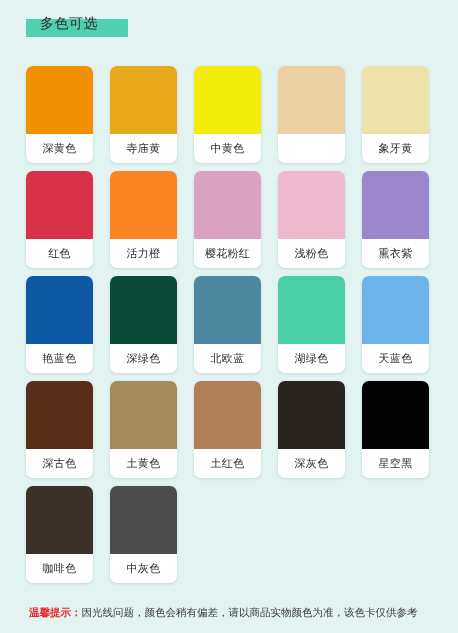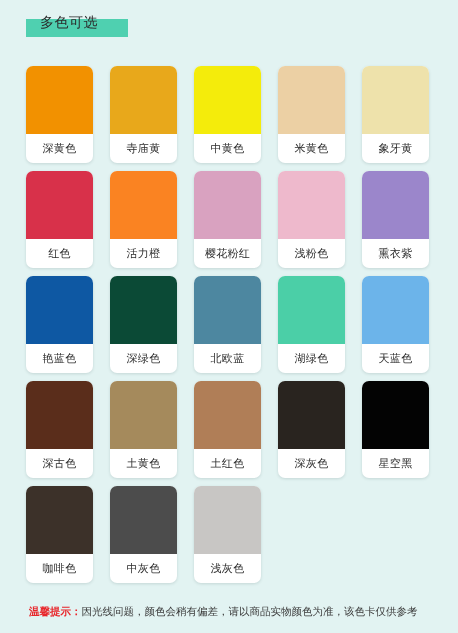--- a/index.html
+++ b/index.html
@@ -13,21 +13,20 @@
     font-family: "Liberation Sans", "DejaVu Sans", sans-serif;
     background: #e2f3f2;
     -webkit-font-smoothing: antialiased;
   }
   #page {
     position: relative;
     width: 458px;
     height: 557px;
     background: #e2f3f2;
     box-sizing: border-box;
-    font-family: Liberation Mono, monospace;
   }
 
   
   .header {
     position: absolute;
     left: 26px;
     top: 13px;
     height: 20px;
   }
   .header-band {
@@ -124,21 +123,20 @@
       <div class="card">
         <div class="swatch" style="background: rgb(232, 168, 27);"></div>
         <div class="card-label">寺庙黄</div>
       </div>
       <div class="card">
         <div class="swatch" style="background: rgb(244, 236, 11);"></div>
         <div class="card-label">中黄色</div>
       </div>
       <div class="card">
         <div class="swatch" style="background: rgb(236, 208, 164);"></div>
-        <div class="card-label">米黄色</div>
       </div>
       <div class="card">
         <div class="swatch" style="background: rgb(238, 226, 171);"></div>
         <div class="card-label">象牙黄</div>
       </div>
       <div class="card">
         <div class="swatch" style="background: rgb(216, 49, 74);"></div>
         <div class="card-label">红色</div>
       </div>
       <div class="card">
@@ -197,24 +195,20 @@
         <div class="swatch" style="background: rgb(3, 3, 3);"></div>
         <div class="card-label">星空黑</div>
       </div>
       <div class="card">
         <div class="swatch" style="background: rgb(60, 49, 41);"></div>
         <div class="card-label">咖啡色</div>
       </div>
       <div class="card">
         <div class="swatch" style="background: rgb(76, 76, 76);"></div>
         <div class="card-label">中灰色</div>
-      </div>
-      <div class="card">
-        <div class="swatch" style="background: rgb(200, 198, 196);"></div>
-        <div class="card-label">浅灰色</div>
       </div>
     </div>
 
   <div class="footer">
     <span class="footer-tip" style="color: rgb(232, 37, 42);">温馨提示：</span><span class="footer-text" style="color: rgb(58, 58, 58);">因光线问题，颜色会稍有偏差，请以商品实物颜色为准，该色卡仅供参考</span>
   </div>
 
 </div>
 
 </body></html>

